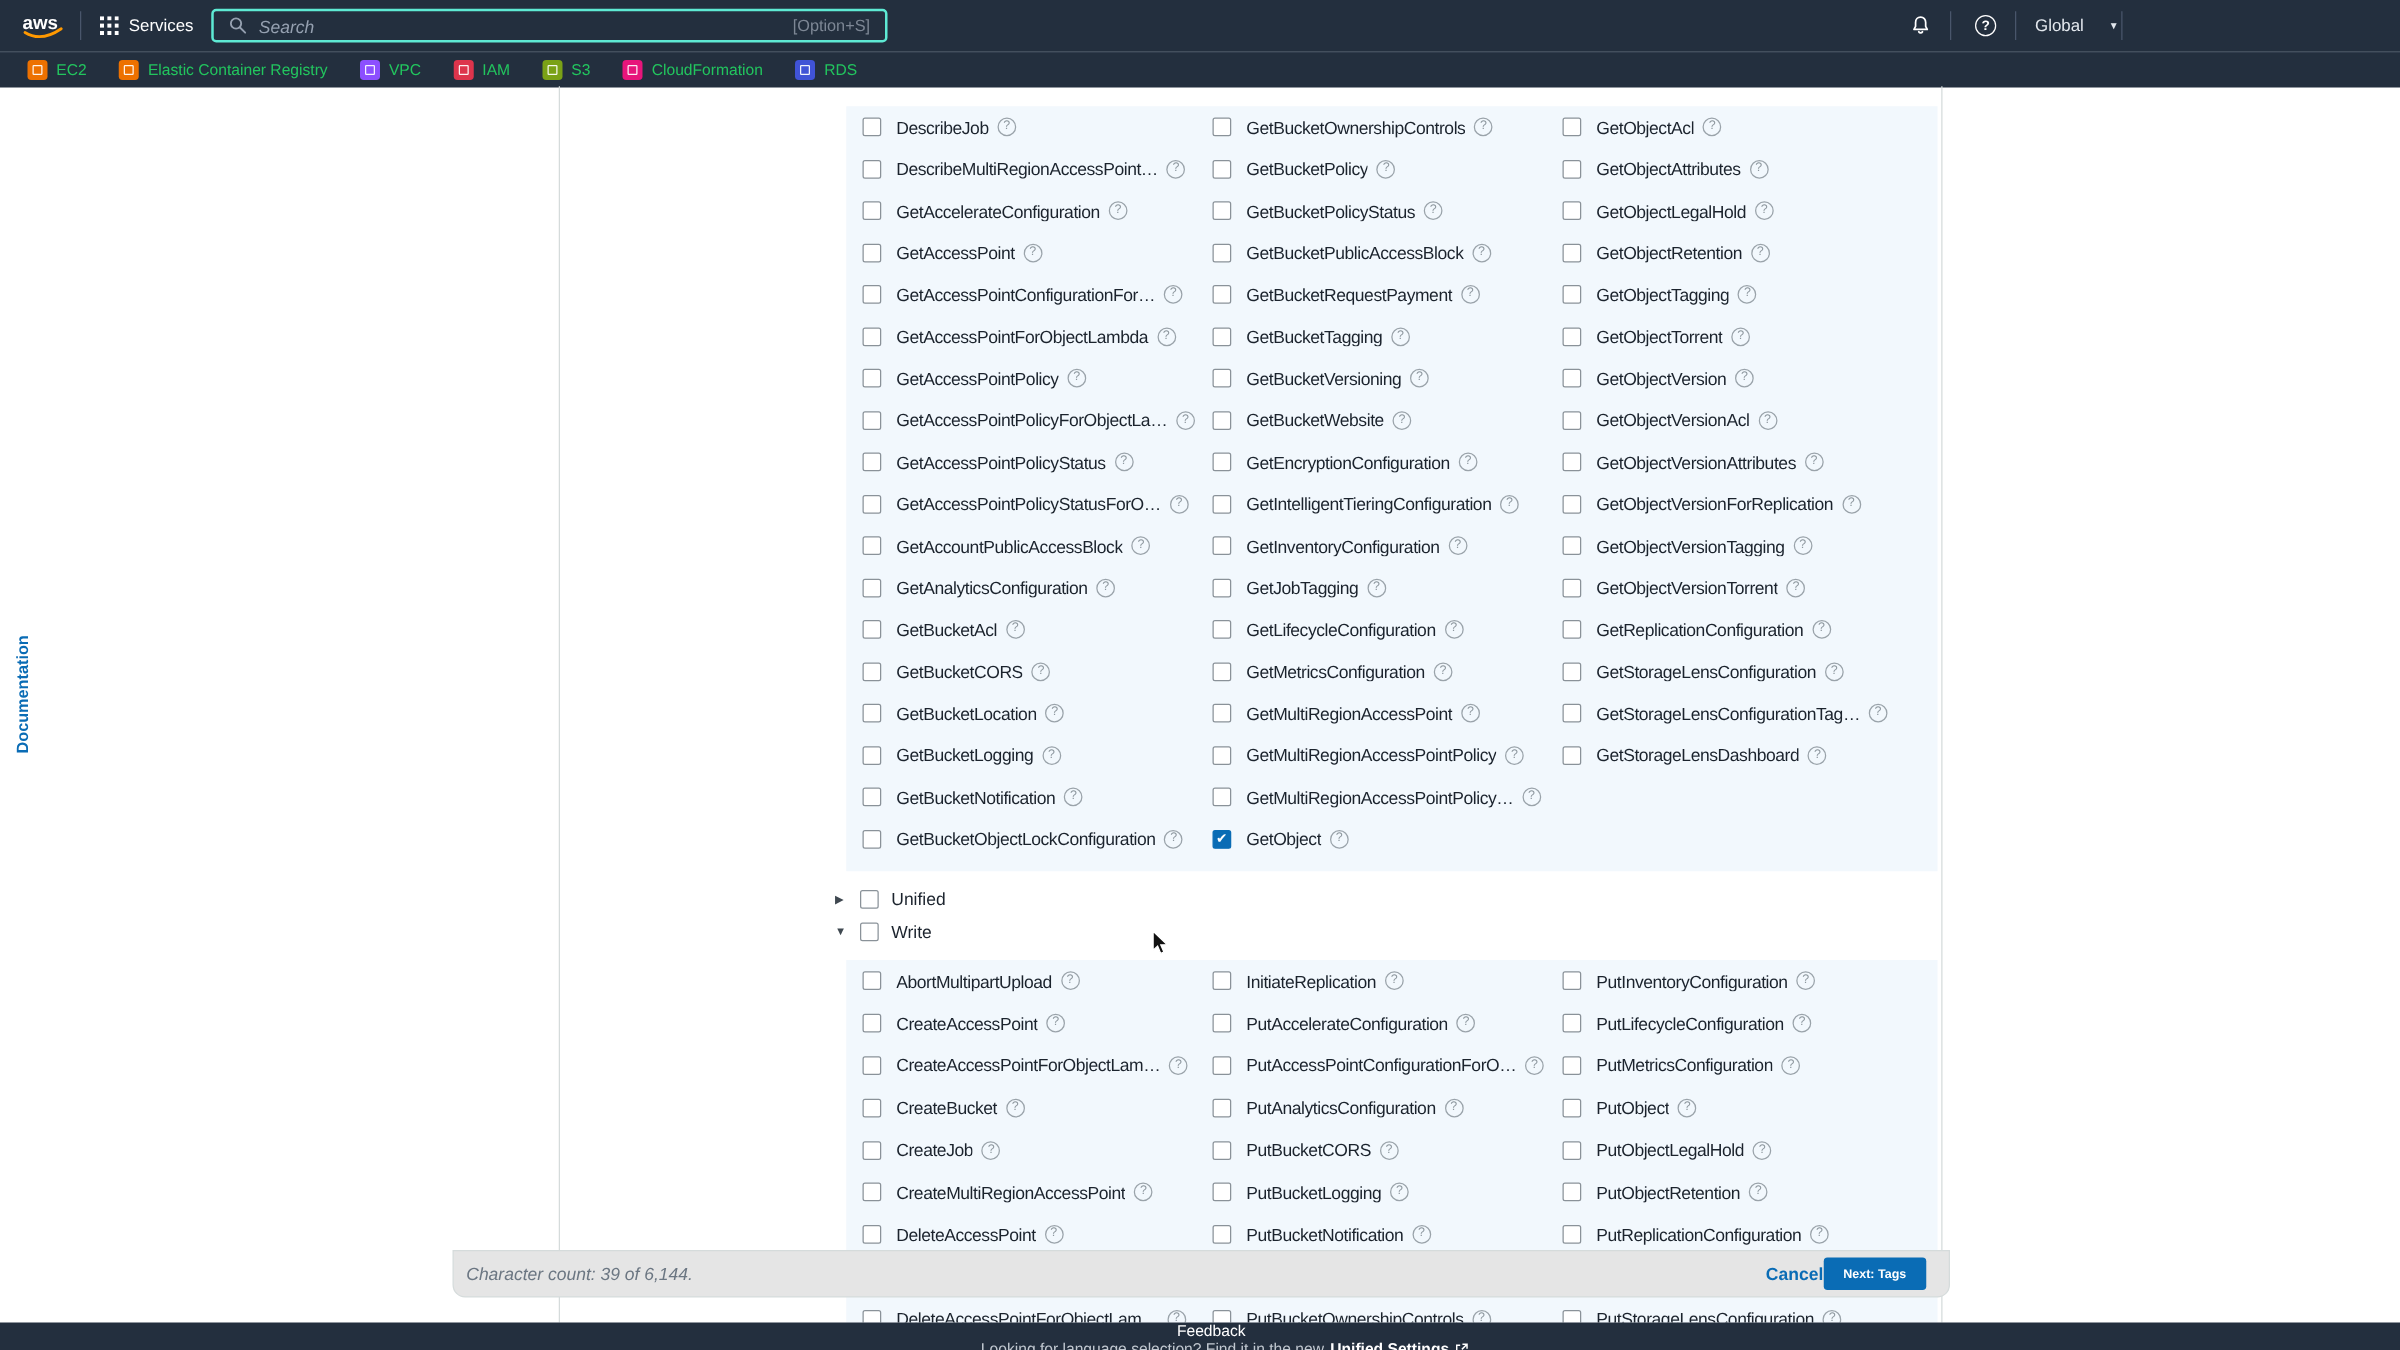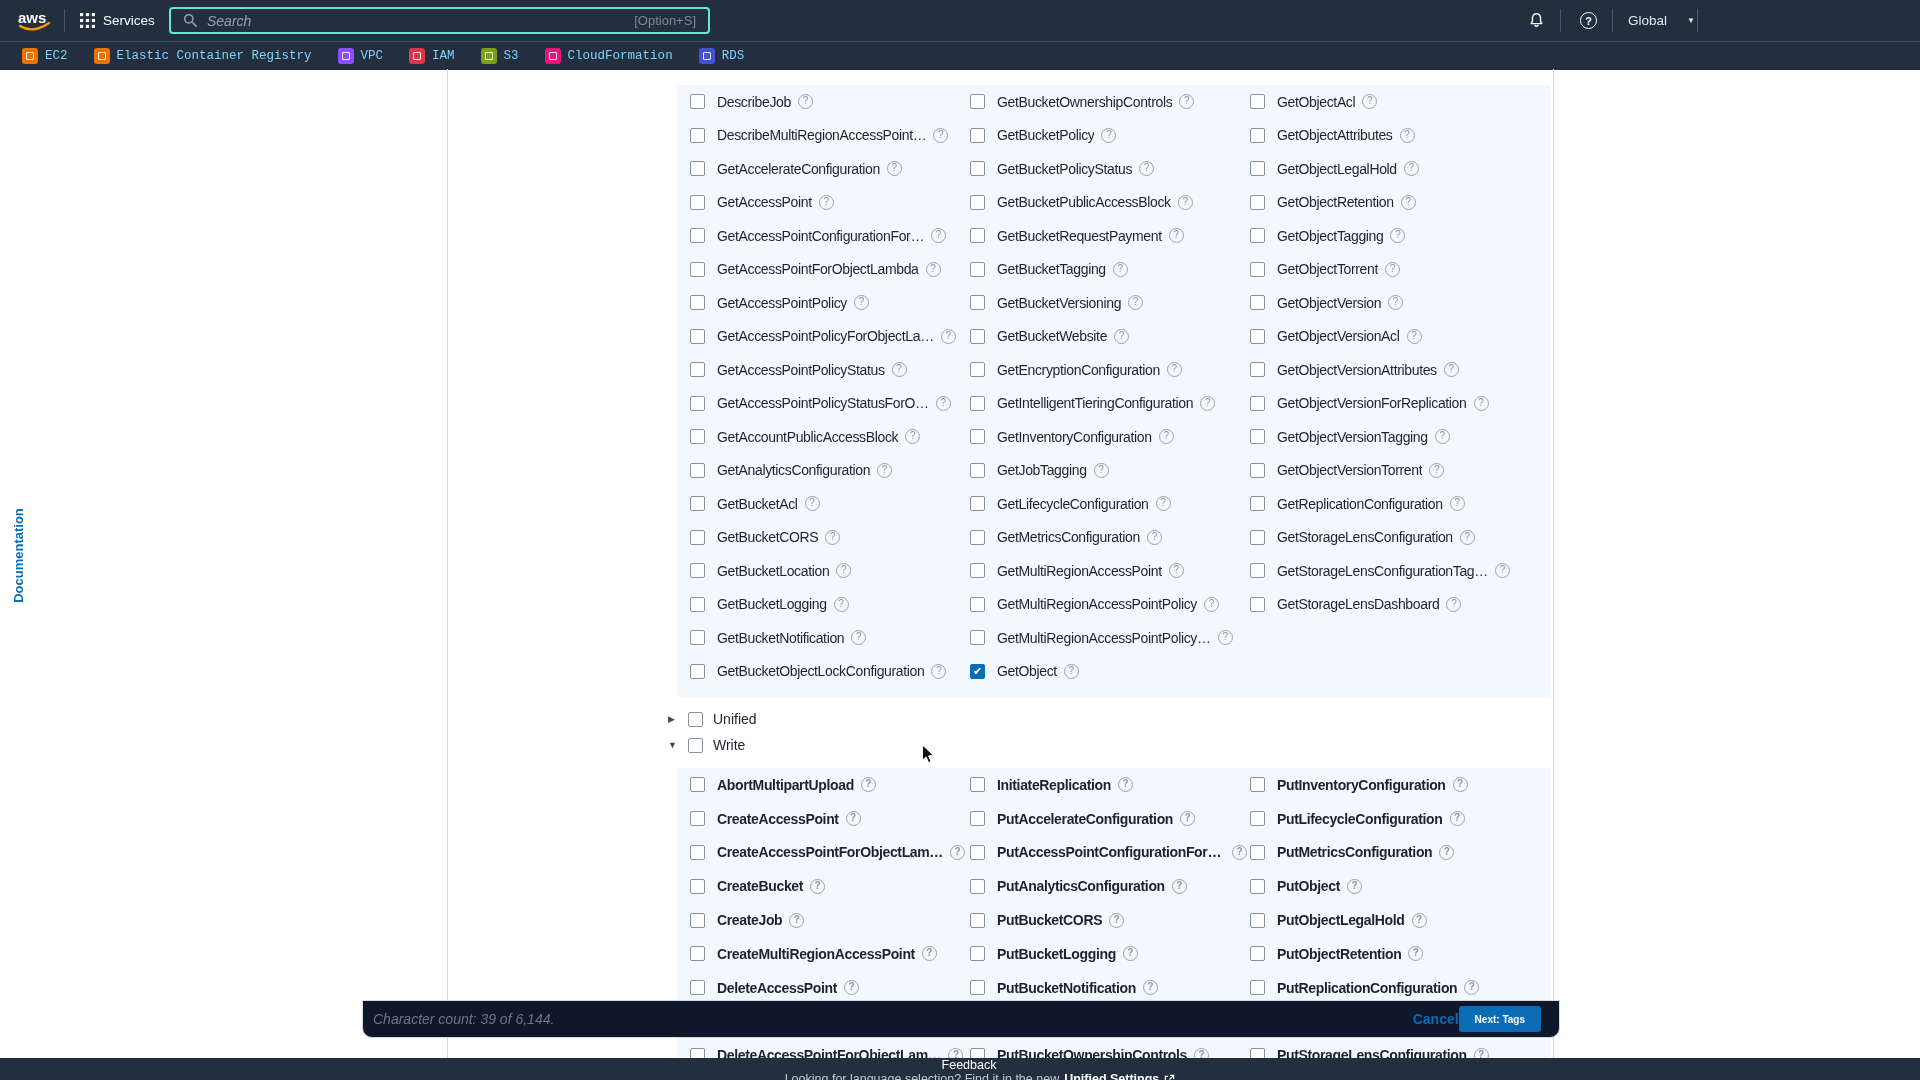--- a/index.html
+++ b/index.html
@@ -20,54 +20,54 @@
   .help-circle{position:absolute;left:1580px;top:12px;width:17px;height:17px;border:1.6px solid #fff;
     border-radius:50%;color:#fff;font-size:11px;font-weight:bold;text-align:center;line-height:16px;box-sizing:border-box;}
   .region{position:absolute;left:1628px;top:0;height:41px;display:flex;align-items:center;gap:20px;
     color:#e3e8ee;font-size:13.5px;}
   .caret{font-size:8px;color:#e3e8ee;}
 
   
   .favbar{position:absolute;top:41px;left:0;width:1920px;height:28px;background:#232f3e;
     border-top:1px solid #414d5c;box-sizing:content-box;display:flex;align-items:center;
     padding-left:22px;gap:26px;}
-  .fav-item{display:flex;align-items:center;gap:7px;color:#7dd3fc;font-size:12.5px;cursor:pointer;font-family:Liberation Mono, monospace;}
+  .fav-item{display:flex;align-items:center;gap:7px;color:#22c55e;font-size:12.5px;cursor:pointer;}
   .fav-icon{width:16px;height:16px;border-radius:3px;position:relative;flex:none;}
   .fav-icon::after{content:"";position:absolute;inset:4px;border:1.2px solid rgba(255,255,255,.92);border-radius:1px;}
 
   
   .card-line{position:absolute;top:69px;height:989px;width:1px;background:#d5dbdb;}
   .doc-tab{position:absolute;top:548px;left:-34px;width:104px;text-align:center;
     transform:rotate(-90deg);color:#0a6cb5;font-weight:bold;font-size:13px;cursor:pointer;}
 
   .panel{position:absolute;left:677px;width:873px;background:#f2f8fd;}
   .read-panel{top:85px;height:612px;}
   .write-panel{top:768px;height:290px;overflow:hidden;}
   .pcol{position:absolute;top:0;width:280px;}
   .pcol.c0{left:13px}.pcol.c1{left:293px}.pcol.c2{left:573px}
   .action-row{height:33.5px;display:flex;align-items:center;}
-  .write-panel .action-row{height:33.8px;font-weight:bold;}
+  .write-panel .action-row{height:33.8px;}
   .checkbox{width:15px;height:15px;background:#fff;border:1px solid #8a9299;border-radius:2px;
     box-sizing:border-box;flex:none;margin-right:12px;cursor:pointer;}
   .checkbox.checked{background:#0a6cb5;border-color:#0a6cb5;color:#fff;font-size:11px;
     line-height:13px;text-align:center;}
   .action-label{font-size:14px;letter-spacing:-0.35px;color:#1b232d;white-space:nowrap;
     max-width:228px;overflow:hidden;text-overflow:ellipsis;}
   .help-icon{width:15px;height:15px;border:1px solid #9aa3aa;border-radius:50%;color:#8d979e;
     font-size:10px;line-height:12px;text-align:center;margin-left:7px;flex:none;box-sizing:border-box;cursor:pointer;}
 
   .group-row{position:absolute;left:668px;height:28px;display:flex;align-items:center;}
   .group-row .tri{width:12px;font-size:9px;color:#3f4850;margin-right:8px;cursor:pointer;}
   .group-row .checkbox{margin-right:10px;}
   .group-label{font-size:14px;color:#1b232d;}
   .tagging-row{top:705px;}
   .write-row{top:731px;}
 
   
-  .sticky-bar{position:absolute;left:362px;top:1000px;width:1198px;height:38px;background:#0f172a;
+  .sticky-bar{position:absolute;left:362px;top:1000px;width:1198px;height:38px;background:#e5e5e5;
     border:1px solid #d5dbdb;border-radius:0 0 10px 10px;box-sizing:border-box;display:flex;
     align-items:center;padding:0 18px 0 10px;z-index:5;}
   .char-count{font-style:italic;color:#6b7682;font-size:14px;}
   .cancel{margin-left:auto;color:#0a6cb5;font-weight:bold;font-size:14px;cursor:pointer;}
   .next-btn{background:#0a6cb5;color:#fff;font-weight:bold;font-size:10px;border:none;
     border-radius:3px;height:26px;padding:0 16px;cursor:pointer;font-family:"Liberation Sans",sans-serif;}
 
   
   .pagefooter{position:absolute;left:0;bottom:0;width:1920px;height:22px;background:#232f3e;
     display:flex;align-items:center;font-size:12.5px;z-index:10;flex-direction:column;}

